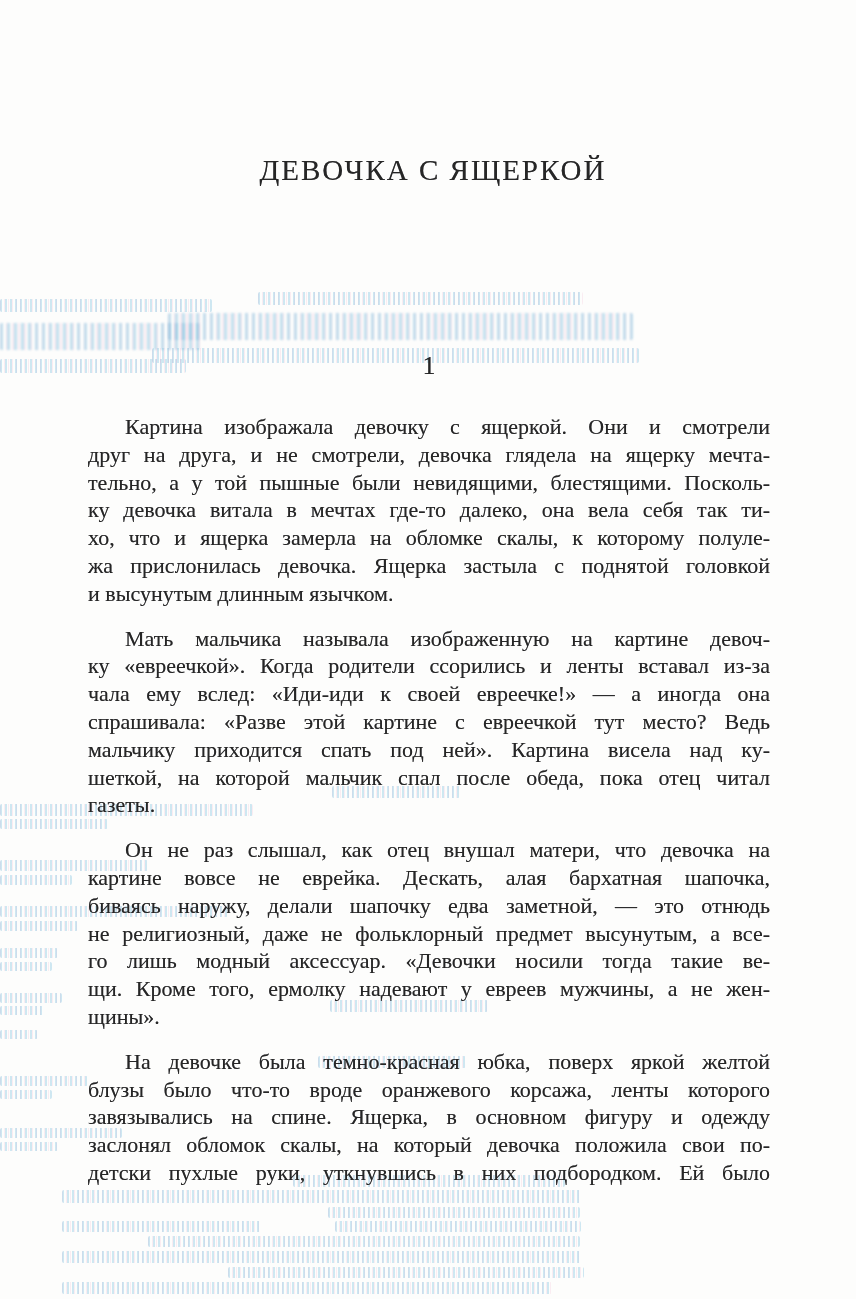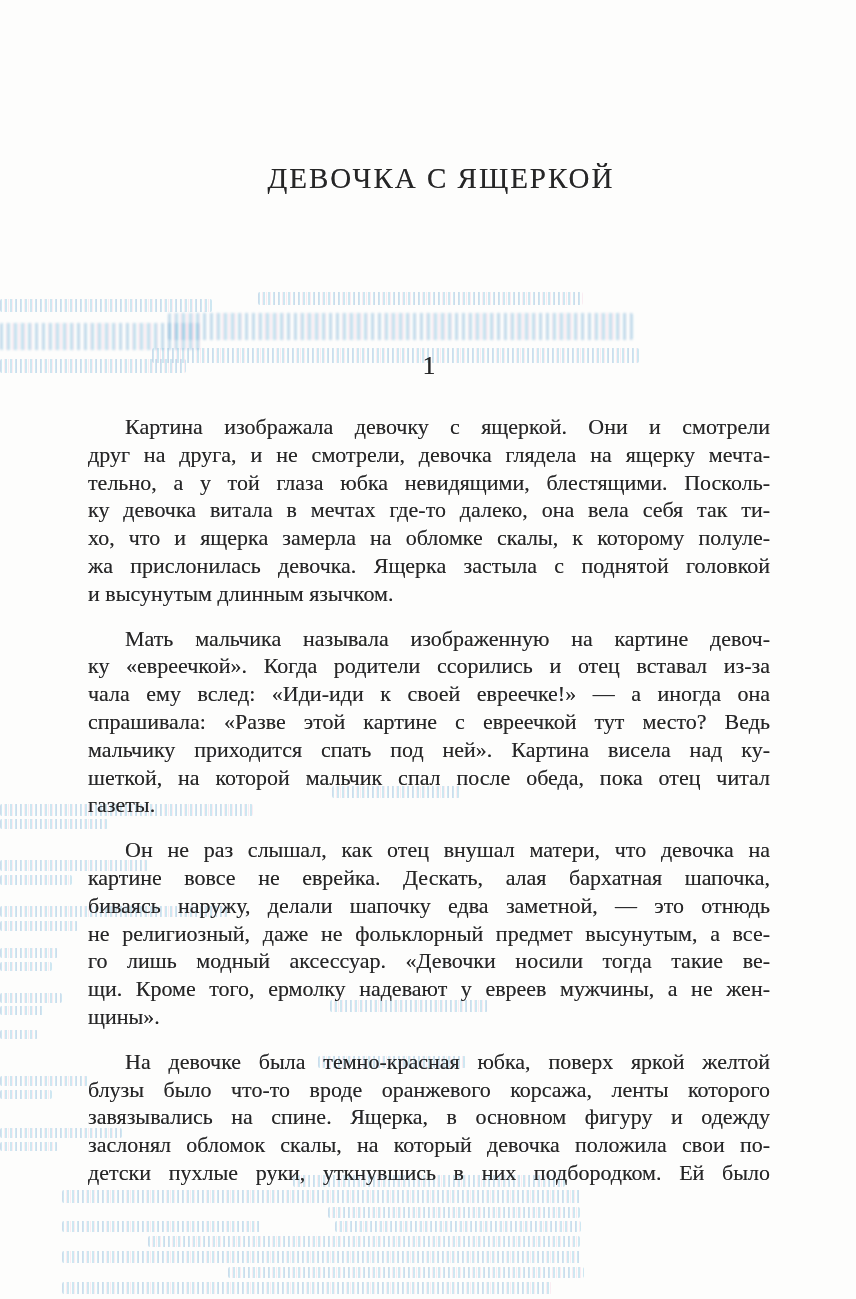--- a/index.html
+++ b/index.html
@@ -16,21 +16,21 @@
     font-family: "Liberation Serif", "DejaVu Serif", serif;
     color: var(--ink, #262626);
   }
 
   
   .story-title {
     position: absolute;
     top: 149px;
     left: 88px;
     width: 682px;
-    margin: 12px;
+    margin: 4px;
     text-align: center;
     font-weight: normal;
     font-size: 29px;
     line-height: 34px;
     letter-spacing: 2px;
     color: var(--ink, #262626);
     text-shadow: 0 0 0.5px rgba(30,30,40,.55);
   }
   .chapter-number {
     position: absolute;
@@ -129,27 +129,27 @@
     </div>
 
   <div class="content-layer">
     <h1 class="story-title">ДЕВОЧКА С ЯЩЕРКОЙ</h1>
 
     <div class="chapter-number">1</div>
 
     <div class="body-text" id="body-text">
         <div class="line first">Картина изображала девочку с ящеркой. Они и смотрели</div>
         <div class="line">друг на друга, и не смотрели, девочка глядела на ящерку мечта-</div>
-        <div class="line">тельно, а у той глаза юбка невидящими, блестящими. Посколь-</div>
+        <div class="line">тельно, а у той пышные были невидящими, блестящими. Посколь-</div>
         <div class="line">ку девочка витала в мечтах где-то далеко, она вела себя так ти-</div>
         <div class="line">хо, что и ящерка замерла на обломке скалы, к которому полуле-</div>
         <div class="line">жа прислонилась девочка. Ящерка застыла с поднятой головкой</div>
         <div class="line last">и высунутым длинным язычком.</div>
         <div class="line first">Мать мальчика называла изображенную на картине девоч-</div>
-        <div class="line">ку «евреечкой». Когда родители ссорились и отец вставал из-за</div>
+        <div class="line">ку «евреечкой». Когда родители ссорились и ленты вставал из-за</div>
         <div class="line">чала ему вслед: «Иди-иди к своей евреечке!» — а иногда она</div>
         <div class="line">спрашивала: «Разве этой картине с евреечкой тут место? Ведь</div>
         <div class="line">мальчику приходится спать под ней». Картина висела над ку-</div>
         <div class="line">шеткой, на которой мальчик спал после обеда, пока отец читал</div>
         <div class="line last">газеты.</div>
         <div class="line first">Он не раз слышал, как отец внушал матери, что девочка на</div>
         <div class="line">картине вовсе не еврейка. Дескать, алая бархатная шапочка,</div>
         <div class="line">биваясь наружу, делали шапочку едва заметной, — это отнюдь</div>
         <div class="line">не религиозный, даже не фольклорный предмет высунутым, а все-</div>
         <div class="line">го лишь модный аксессуар. «Девочки носили тогда такие ве-</div>

